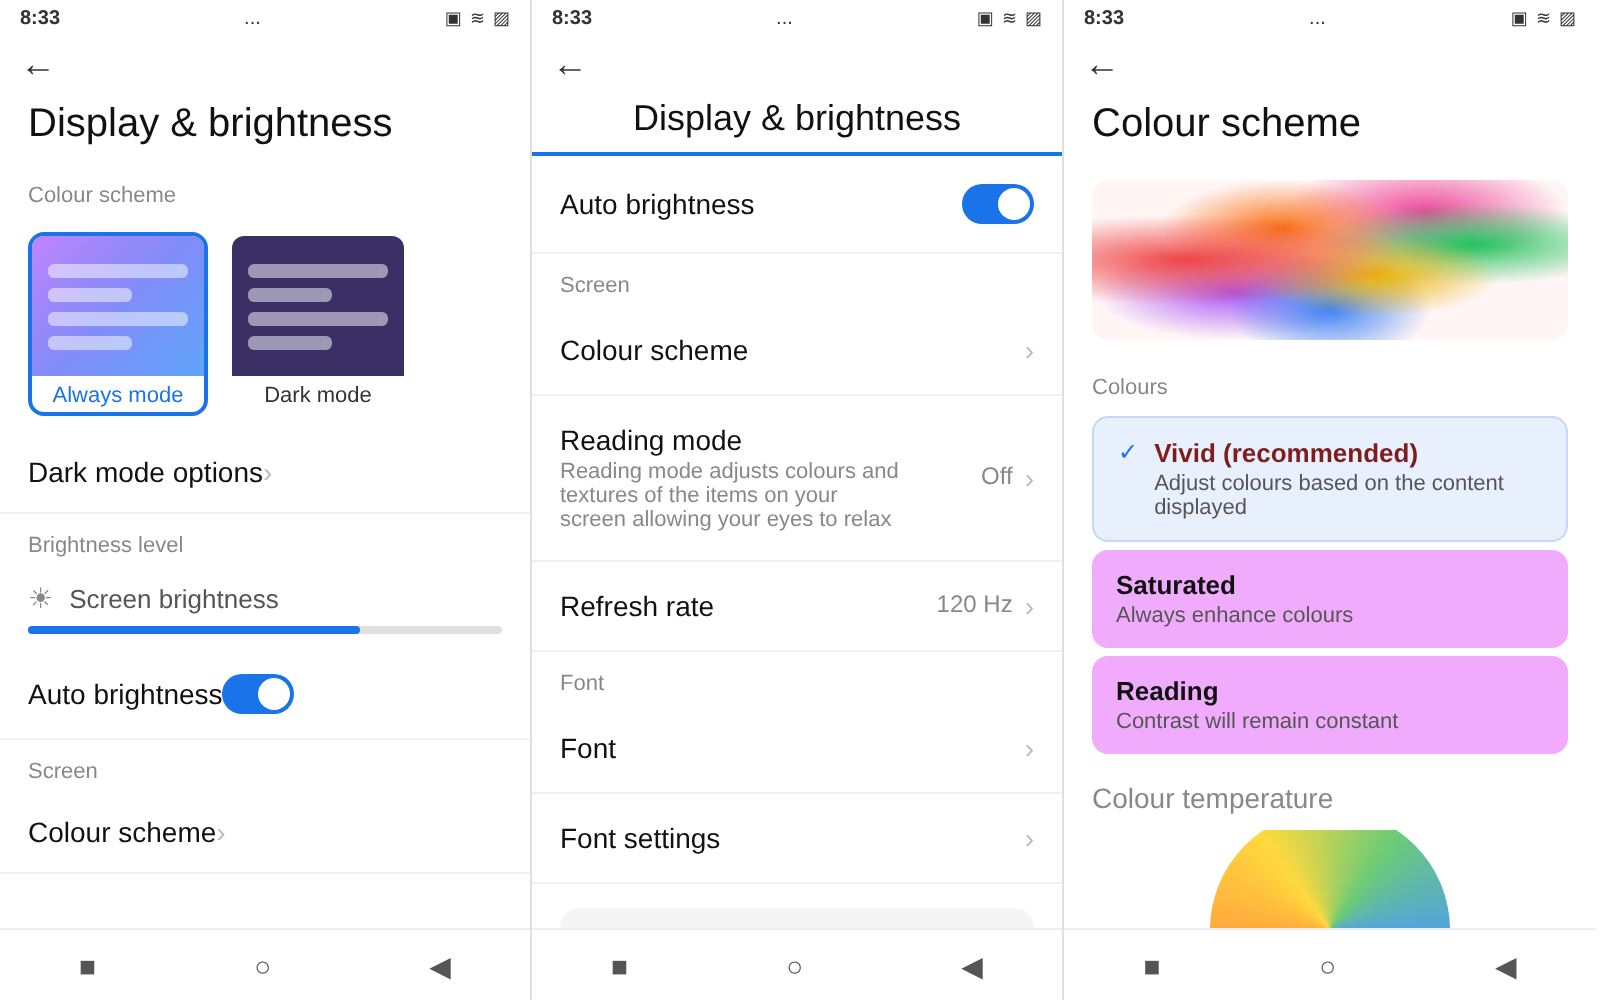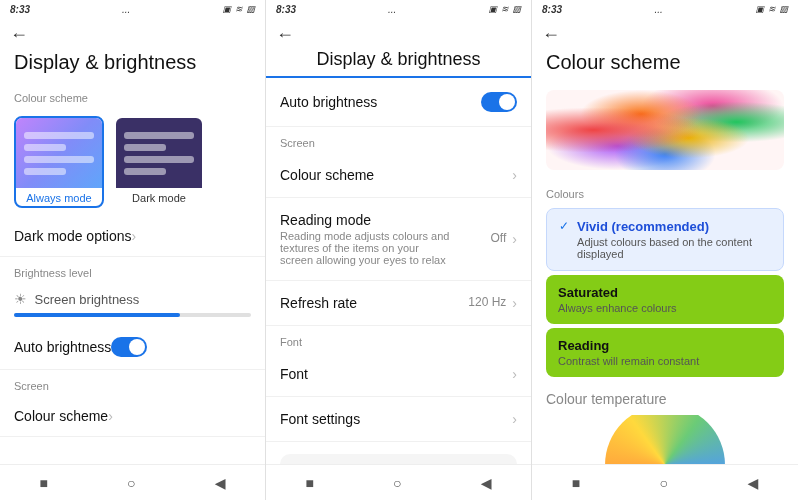--- a/index.html
+++ b/index.html
@@ -28,21 +28,20 @@
     
     .status-bar {
       display: flex;
       justify-content: space-between;
       align-items: center;
       padding: 4px 10px;
       font-size: 10px;
       color: #333;
       height: 18px;
       flex-shrink: 0;
-      font-style: italic;
     }
     .status-left { font-weight: 600; font-size: 10px; }
     .status-right { display: flex; gap: 4px; align-items: center; font-size: 9px; }
 
     
     .back-btn {
       padding: 4px 10px;
       font-size: 18px;
       color: #333;
       cursor: pointer;
@@ -237,30 +236,30 @@
         radial-gradient(ellipse at 30% 70%, #a855f7 0%, transparent 30%),
         radial-gradient(ellipse at 70% 20%, #ec4899 0%, transparent 30%);
       background-color: #fff5f5;
     }
 
     .colour-option {
       margin: 4px 14px;
       padding: 10px 12px;
       border-radius: 8px;
       cursor: pointer;
-      background: #84cc16;
+      background: #f0abfc;
     }
     .colour-option.selected {
       background: #e8f0fe;
       border: 1px solid #c5d8fc;
     }
     .colour-option-title {
       font-size: 13px;
       font-weight: 600;
-      color: #1d4ed8;
+      color: #7f1d1d;
     }
     .colour-option.unselected .colour-option-title { color: #111; }
     .colour-option-sub {
       font-size: 11px;
       color: #555;
       margin-top: 2px;
     }
     .checkmark { color: #1a73e8; font-size: 12px; margin-right: 4px; }
 
     .colour-temp-label {

